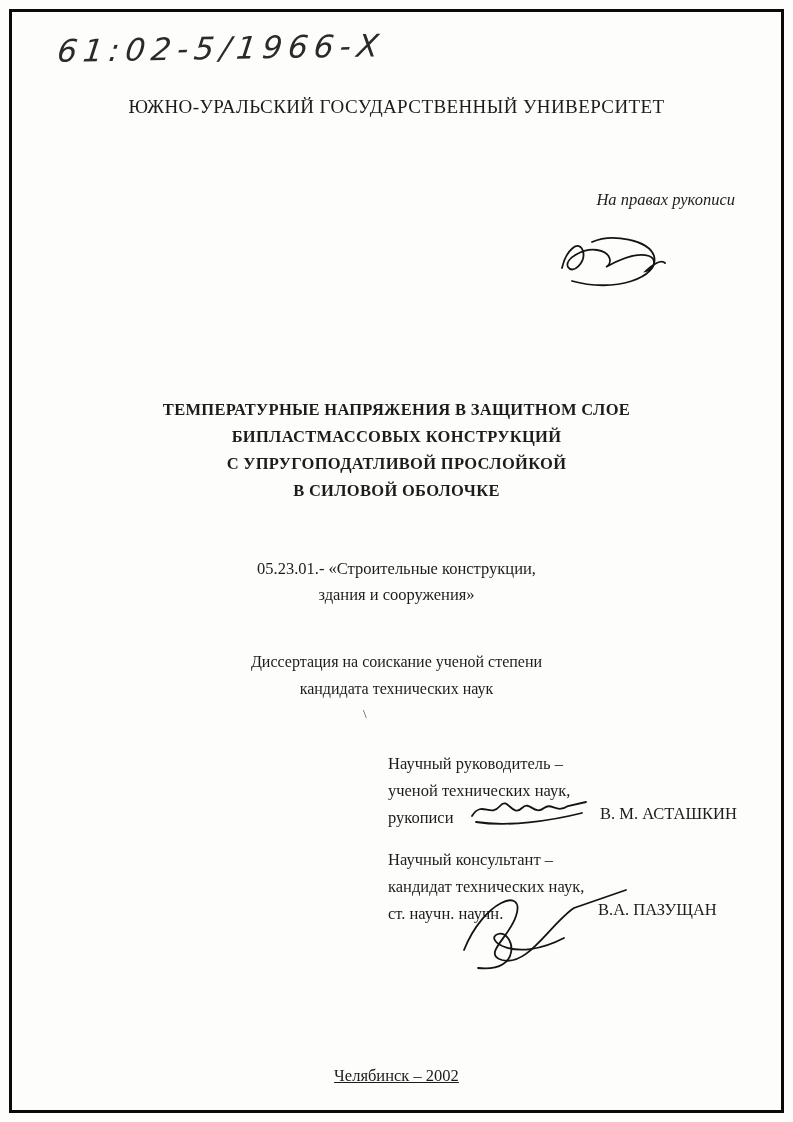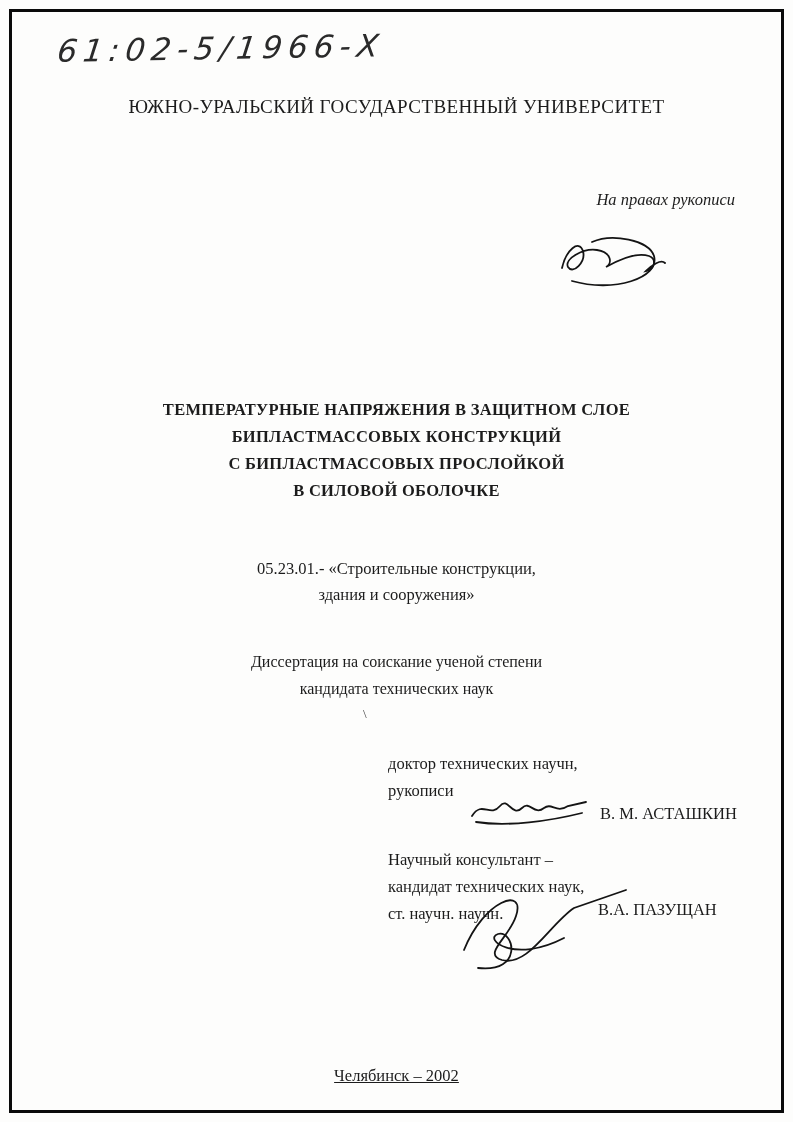--- a/index.html
+++ b/index.html
@@ -155,38 +155,39 @@
 
 
   <svg class="signature sig-author" width="118" height="72" viewBox="0 0 118 72">
     <path d="M10 46 C14 28, 27 17, 31 29 C34 40, 21 53, 16 45 C12 37, 31 26, 45 28 C59 30, 61 41, 54 45 C70 36, 85 30, 97 34 C105 37, 103 47, 94 49 C100 43, 109 37, 113 41"></path>
     <path d="M20 59 C62 71, 108 56, 102 34 C97 18, 60 11, 40 20"></path>
   </svg>
 
   <div class="title-block">
     <div>ТЕМПЕРАТУРНЫЕ НАПРЯЖЕНИЯ В ЗАЩИТНОМ СЛОЕ</div>
     <div>БИПЛАСТМАССОВЫХ КОНСТРУКЦИЙ</div>
-    <div>С БИПЛАСТМАССОВЫХ ПРОСЛОЙКОЙ</div>
+    <div>С УПРУГОПОДАТЛИВОЙ ПРОСЛОЙКОЙ</div>
     <div>В СИЛОВОЙ ОБОЛОЧКЕ</div>
   </div>
 
   <div class="specialty-block">
     <div>05.23.01.- «Строительные конструкции,</div>
     <div>здания и сооружения»</div>
   </div>
 
   <div class="degree-block">
     <div>Диссертация на соискание ученой степени</div>
     <div>кандидата технических наук</div>
   </div>
 
   <div class="stray-mark">\</div>
 
   <div class="supervisor-block">
-    <div>доктор технических научн,</div>
+    <div>Научный руководитель –</div>
+    <div>ученой технических наук,</div>
     <div>рукописи</div>
   </div>
 
   <svg class="signature sig-supervisor" width="122" height="38" viewBox="0 0 122 38">
     <path d="M4 24 C14 8, 22 26, 32 14 C40 4, 44 26, 54 16 C62 8, 66 24, 76 16 C84 10, 88 22, 100 14 L118 10"></path>
     <path d="M8 30 C40 35, 82 29, 114 21"></path>
   </svg>
 
   <div class="person-name name-supervisor">В. М. АСТАШКИН</div>
 

